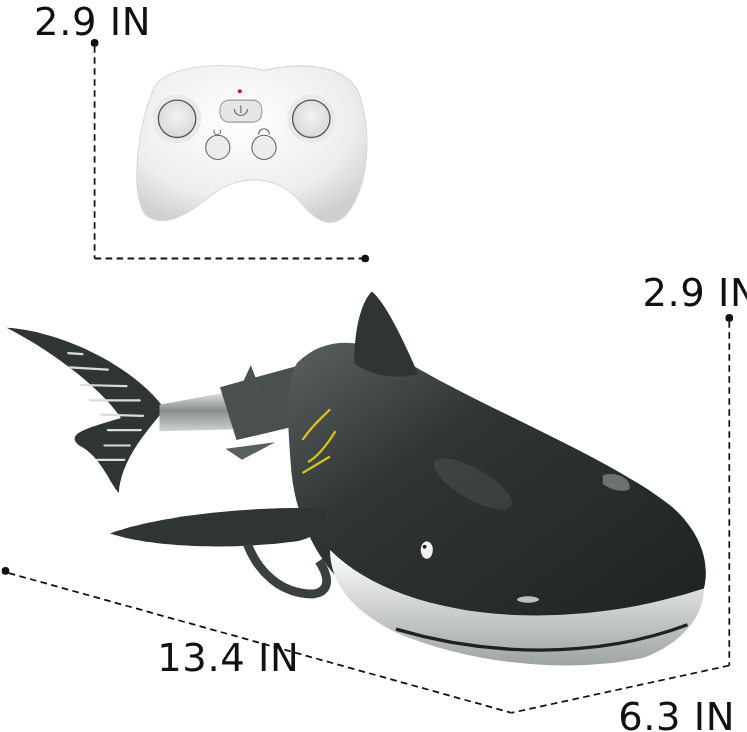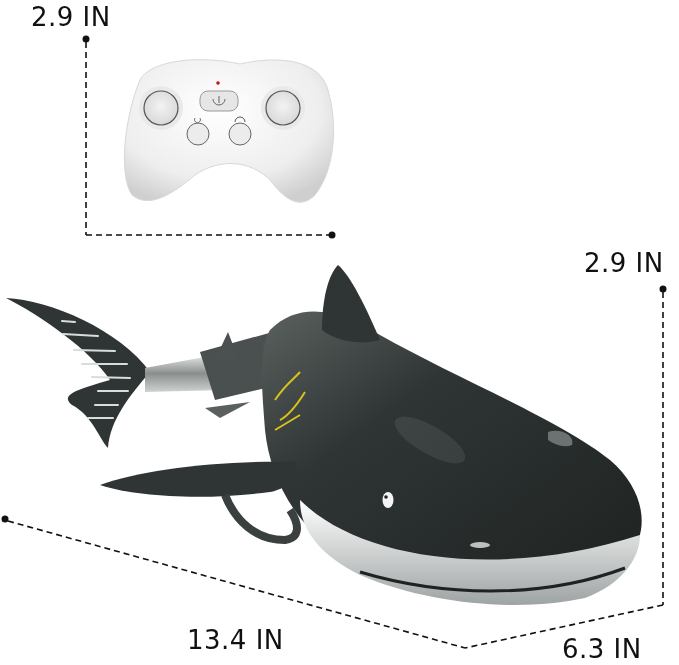--- a/index.html
+++ b/index.html
@@ -1,19 +1,19 @@
 <!DOCTYPE html>
 <html><head>
 <meta charset="utf-8">
 <style>
   html, body { margin: 0; padding: 0; background: #ffffff; }
   body { width: 679px; height: 665px; position: relative; overflow: hidden;
          font-family: "DejaVu Sans", sans-serif; }
   .stage { position: absolute; left: 0; top: 0; width: 679px; height: 665px; }
-  .dim-label { position: absolute; font-size: 26px; color: #111111; letter-spacing: 0.5px;
+  .dim-label { position: absolute; font-size: 35px; color: #111111; letter-spacing: 0.5px;
                line-height: 1; white-space: nowrap; }
   svg { position: absolute; left: 0; top: 0; }
 </style>
 </head>
 <body>
 
 <div class="stage">
 
   <svg width="679" height="665" viewBox="0 0 679 665">
     <defs>
@@ -134,15 +134,15 @@
 
       <path d="M275,400 C285,385 295,378 300,372 M280,420 C290,415 300,400 305,392 M275,430 L300,415" fill="none" stroke="#d9c21a" stroke-width="2"></path>
 
       <ellipse cx="430" cy="440" rx="40" ry="14" fill="#ffffff" opacity="0.08" transform="rotate(30 430 440)"></ellipse>
       <ellipse cx="480" cy="545" rx="10" ry="3" fill="#ffffff" opacity="0.7"></ellipse>
     </g>
   </svg>
 
   <div class="dim-label" style="left:31px; top:4px;">2.9 IN</div>
   <div class="dim-label" style="left:584px; top:250px;">2.9 IN</div>
-  <div class="dim-label" style="left:143px; top:627px;margin-left:44px;">13.4 IN</div>
+  <div class="dim-label" style="left:143px; top:582px;">13.4 IN</div>
   <div class="dim-label" style="left:562px; top:636px;">6.3 IN</div>
 </div>
 
 </body></html>

